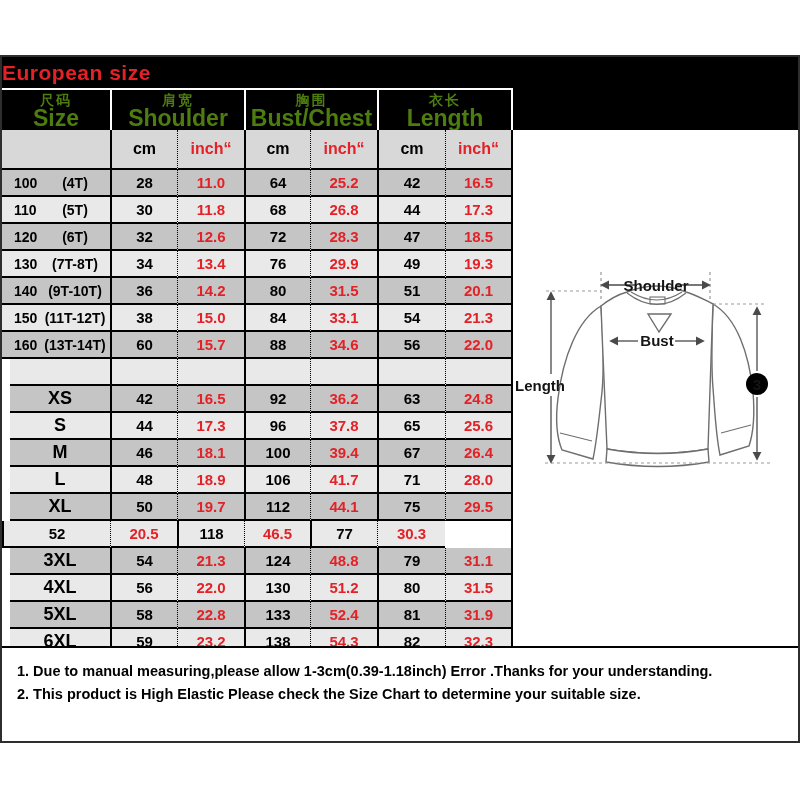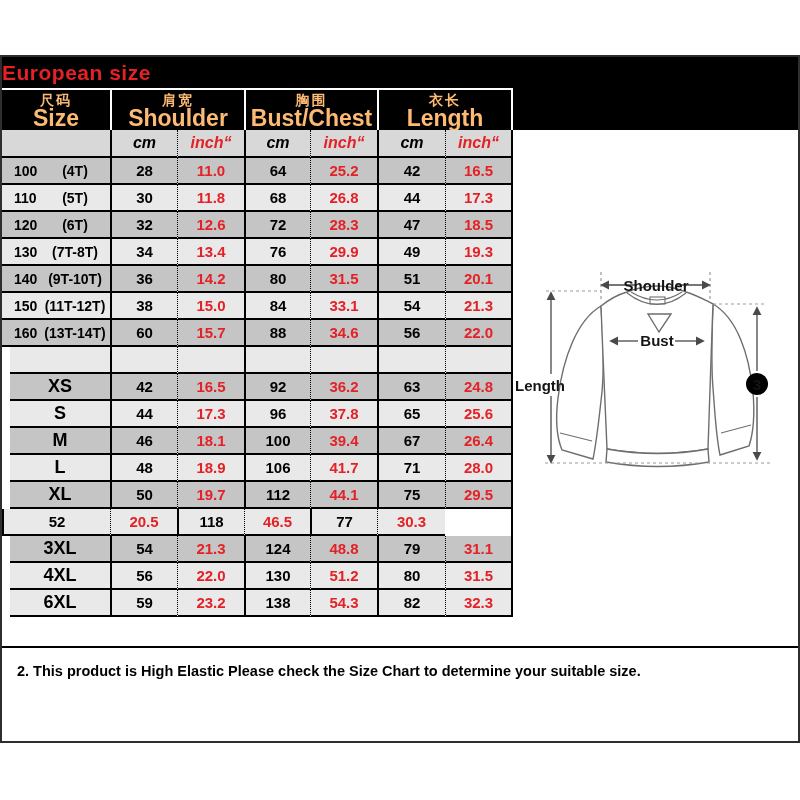--- a/index.html
+++ b/index.html
@@ -16,32 +16,32 @@
   .title-band { position:absolute; left:0; top:0; width:100%; height:73px; background:var(--header-black,#000); }
   .chart-title {
     position:absolute; left:0; top:4px; width:509px; 
     color:var(--accent-red,#e32126); font-size:21px; letter-spacing:.5px;
   }
   .header-row {
     position:absolute; left:0; top:31px; width:511px; height:42px;
     display:grid; grid-template-columns:108px 134px 133px 134px;
     border-top:2px solid #fff; border-right:2px solid #fff; background:#000;
   }
-  .hcell { display:flex; flex-direction:column; align-items:center; justify-content:center; color:#fdba74; }
+  .hcell { display:flex; flex-direction:column; align-items:center; justify-content:center; color:#4d7c0f; }
   .hcell + .hcell { border-left:2px solid #fff; }
   .hcell .zh { font-size:14px; letter-spacing:2px; line-height:16px; }
   .hcell .en { font-size:23px; line-height:20px; }
   
   .size-table { position:absolute; left:0; top:73px; width:511px; border-right:2px solid #000; background:#fff; }
   .trow { display:grid; grid-template-columns:108px 67px 67px 66px 67px 68px 66px; }
   .cell {
     height:27px; display:flex; align-items:center; justify-content:center;
     border-bottom:2px solid #000; font-size:15px; color:#000; overflow:hidden;
   }
-  .sub .cell { height:28px; font-size:16px; background:var(--subheader-gray,#d8d8d8);font-style:italic; }
+  .sub .cell { height:40px; font-size:16px; background:var(--subheader-gray,#d8d8d8); }
   .c2,.c4,.c6 { border-left:2px solid #000; }
   .c3,.c5,.c7 { border-left:1px dotted #000; }
   .trow.dark  .cell { background:var(--row-dark,#c5c5c5); }
   .trow.light .cell { background:var(--row-light,#e9e9e9); }
   .inch { color:var(--accent-red,#e32126); }
   .size-cell.adult { font-size:18px;margin-left:8px; }
   .size-cell.kid { justify-content:flex-start; font-size:14px; }
   .sz-num { margin-left:12px; width:30px; text-align:left; }
   .sz-tag { flex:1; text-align:center; padding-right:4px; }
   
@@ -254,20 +254,29 @@
           </div>
           <div class="trow light">
             <div class="cell c1 size-cell adult">4XL</div>
             <div class="cell c2 cm">56</div>
             <div class="cell c3 inch">22.0</div>
             <div class="cell c4 cm">130</div>
             <div class="cell c5 inch">51.2</div>
             <div class="cell c6 cm">80</div>
             <div class="cell c7 inch">31.5</div>
           </div>
+          <div class="trow dark">
+            <div class="cell c1 size-cell adult">5XL</div>
+            <div class="cell c2 cm">58</div>
+            <div class="cell c3 inch">22.8</div>
+            <div class="cell c4 cm">133</div>
+            <div class="cell c5 inch">52.4</div>
+            <div class="cell c6 cm">81</div>
+            <div class="cell c7 inch">31.9</div>
+          </div>
           <div class="trow light">
             <div class="cell c1 size-cell adult">6XL</div>
             <div class="cell c2 cm">59</div>
             <div class="cell c3 inch">23.2</div>
             <div class="cell c4 cm">138</div>
             <div class="cell c5 inch">54.3</div>
             <div class="cell c6 cm">82</div>
             <div class="cell c7 inch">32.3</div>
           </div>
         </div>
@@ -310,17 +319,18 @@
 
       <text x="143" y="161" font-size="15" text-anchor="middle">Shoulder</text>
       <text x="144" y="216" font-size="15" text-anchor="middle">Bust</text>
       <text x="27" y="261" font-size="15" text-anchor="middle">Length</text>
 
       <circle cx="244" cy="254" r="11" fill="#000"></circle>
       <text x="244" y="259.5" font-size="15" text-anchor="middle" fill="#ffffff">3</text>
     </svg>
 
     <div class="notes">
+      <div class="note-line">1. Due to manual measuring,please allow 1-3cm(0.39-1.18inch) Error .Thanks for your understanding.</div>
       <div class="note-line">2. This product is High Elastic Please check the Size Chart to determine your suitable size.</div>
     </div>
 
   </div>
 </div>
 
 </body></html>

